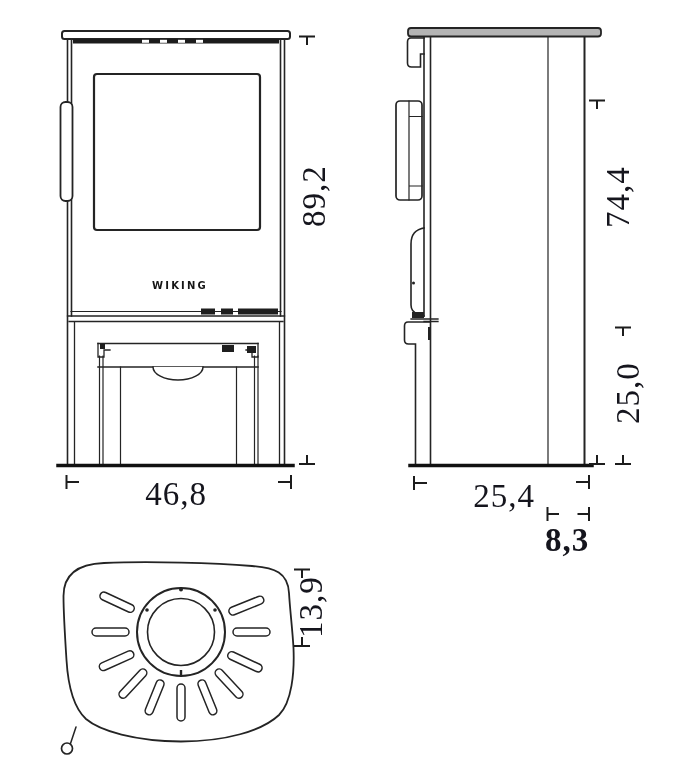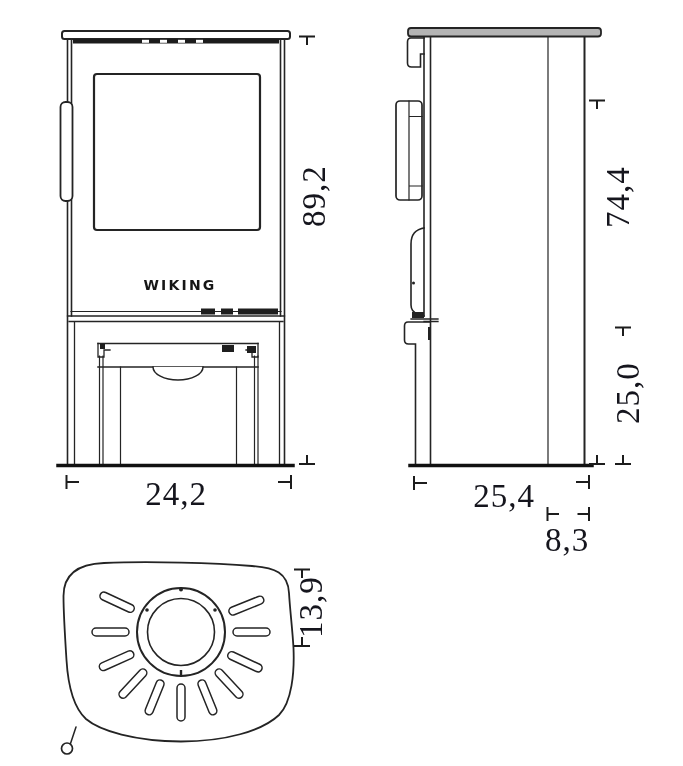--- a/index.html
+++ b/index.html
@@ -4,21 +4,21 @@
 <style>
   html,body{margin:0;padding:0;background:#fff;}
   .canvas{position:relative;width:683px;height:766px;background:#ffffff;overflow:hidden;
           font-family:"Liberation Serif", serif;}
   svg{position:absolute;left:0;top:0;}
   .dim{position:absolute;font-family:"Liberation Serif", serif;font-size:33px;
        color:#15151d;letter-spacing:1px;white-space:nowrap;
        transform:translate(-50%,-50%);line-height:1;}
   .dim.rot{transform:translate(-50%,-50%) rotate(-90deg);}
   .logo{position:absolute;font-family:"DejaVu Sans", sans-serif;font-weight:bold;
-        font-size:14px;letter-spacing:2.2px;color:#161616;
+        font-size:10px;letter-spacing:2.2px;color:#161616;
         transform:translate(-50%,-50%);filter:blur(.4px);}
 </style>
 </head>
 <body>
 
 <div class="canvas">
 
   <svg width="683" height="766" viewBox="0 0 683 766">
 
     <g stroke="#242424" fill="none" stroke-linecap="square">
@@ -179,21 +179,21 @@
 
       <path d="M547.5,508 V520 M547.5,514 H558"></path>
       <path d="M589,508 V520 M578.5,514 H589"></path>
 
       <path d="M295,569.5 H309 M302,569.5 V577"></path>
       <path d="M302,638 V646 M295,646 H309"></path>
     </g>
   </svg>
 
   <div class="dim rot" style="left:314px;top:196px;">89,2</div>
-  <div class="dim" style="left:176px;top:494px;">24,2</div>
+  <div class="dim" style="left:176px;top:494px;">46,8</div>
   <div class="dim rot" style="left:618px;top:197px;">74,4</div>
   <div class="dim rot" style="left:628px;top:393px;">25,0</div>
   <div class="dim" style="left:504px;top:496px;">25,4</div>
-  <div class="dim" style="left:567px;top:540px;">8,3</div>
+  <div class="dim" style="left:567px;top:540px;font-weight:bold;">8,3</div>
   <div class="dim rot" style="left:311px;top:607px;">13,9</div>
 
   <div class="logo" style="left:180px;top:285px;">WIKING</div>
 </div>
 
 </body></html>

